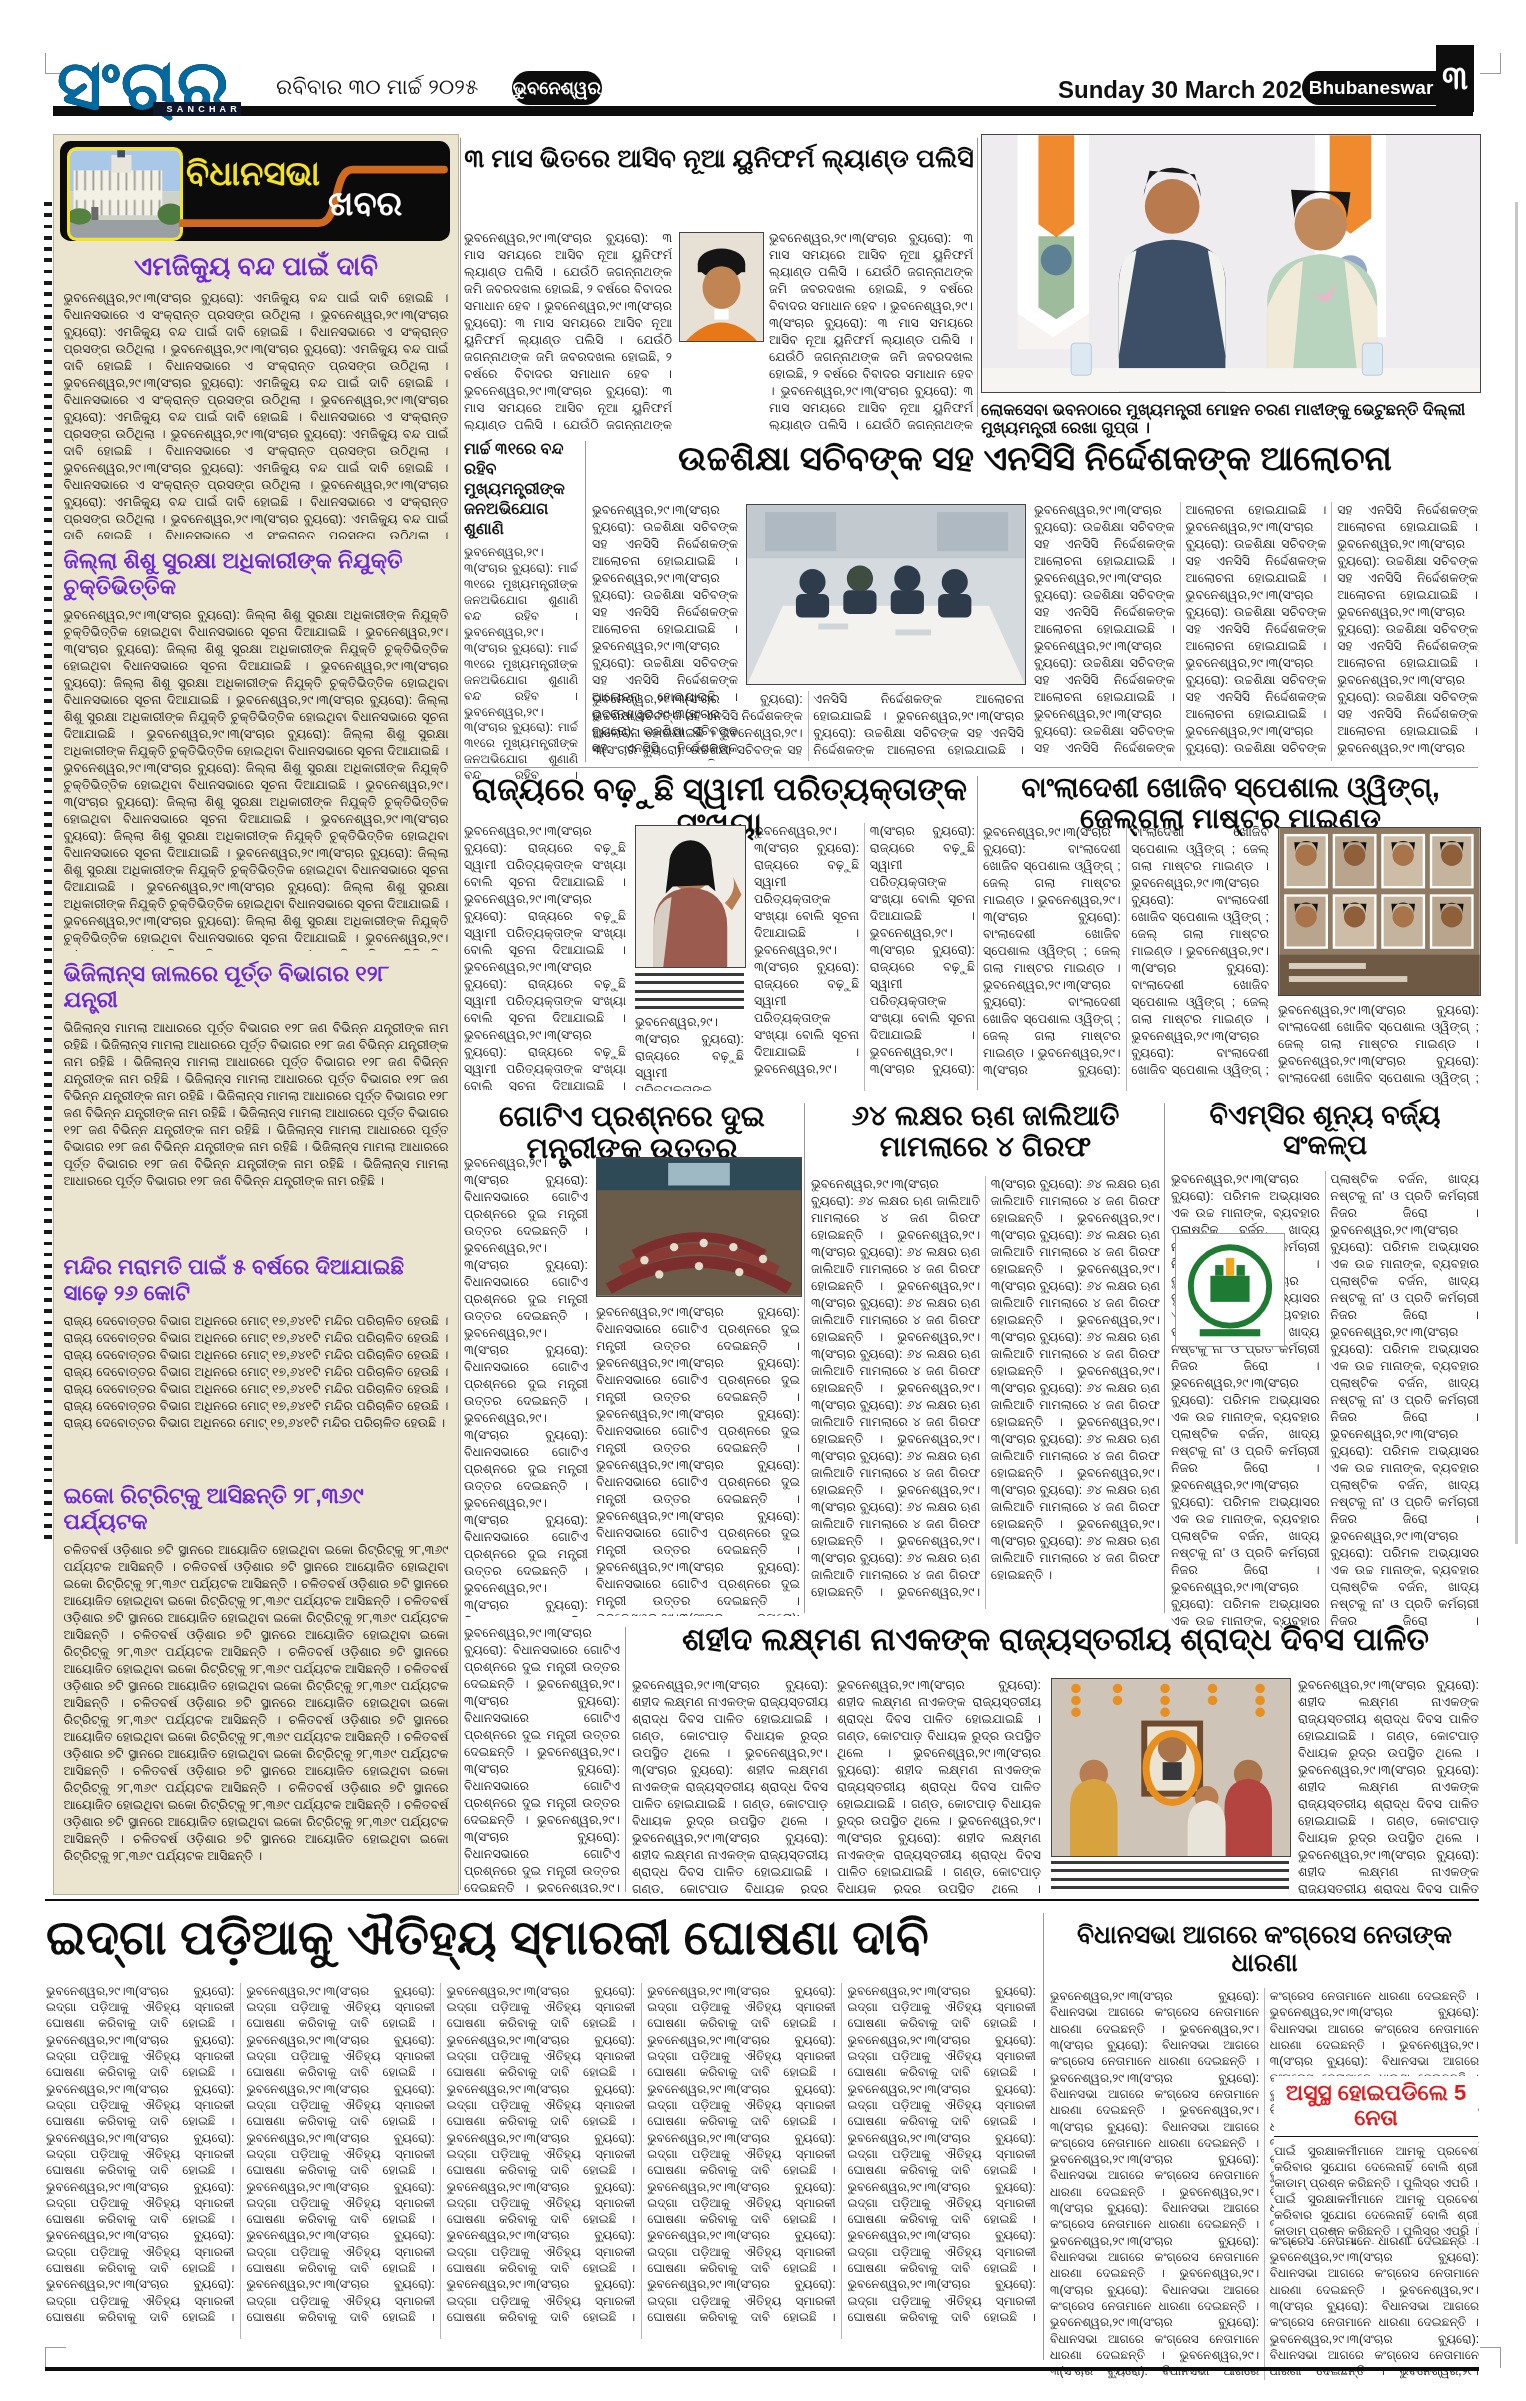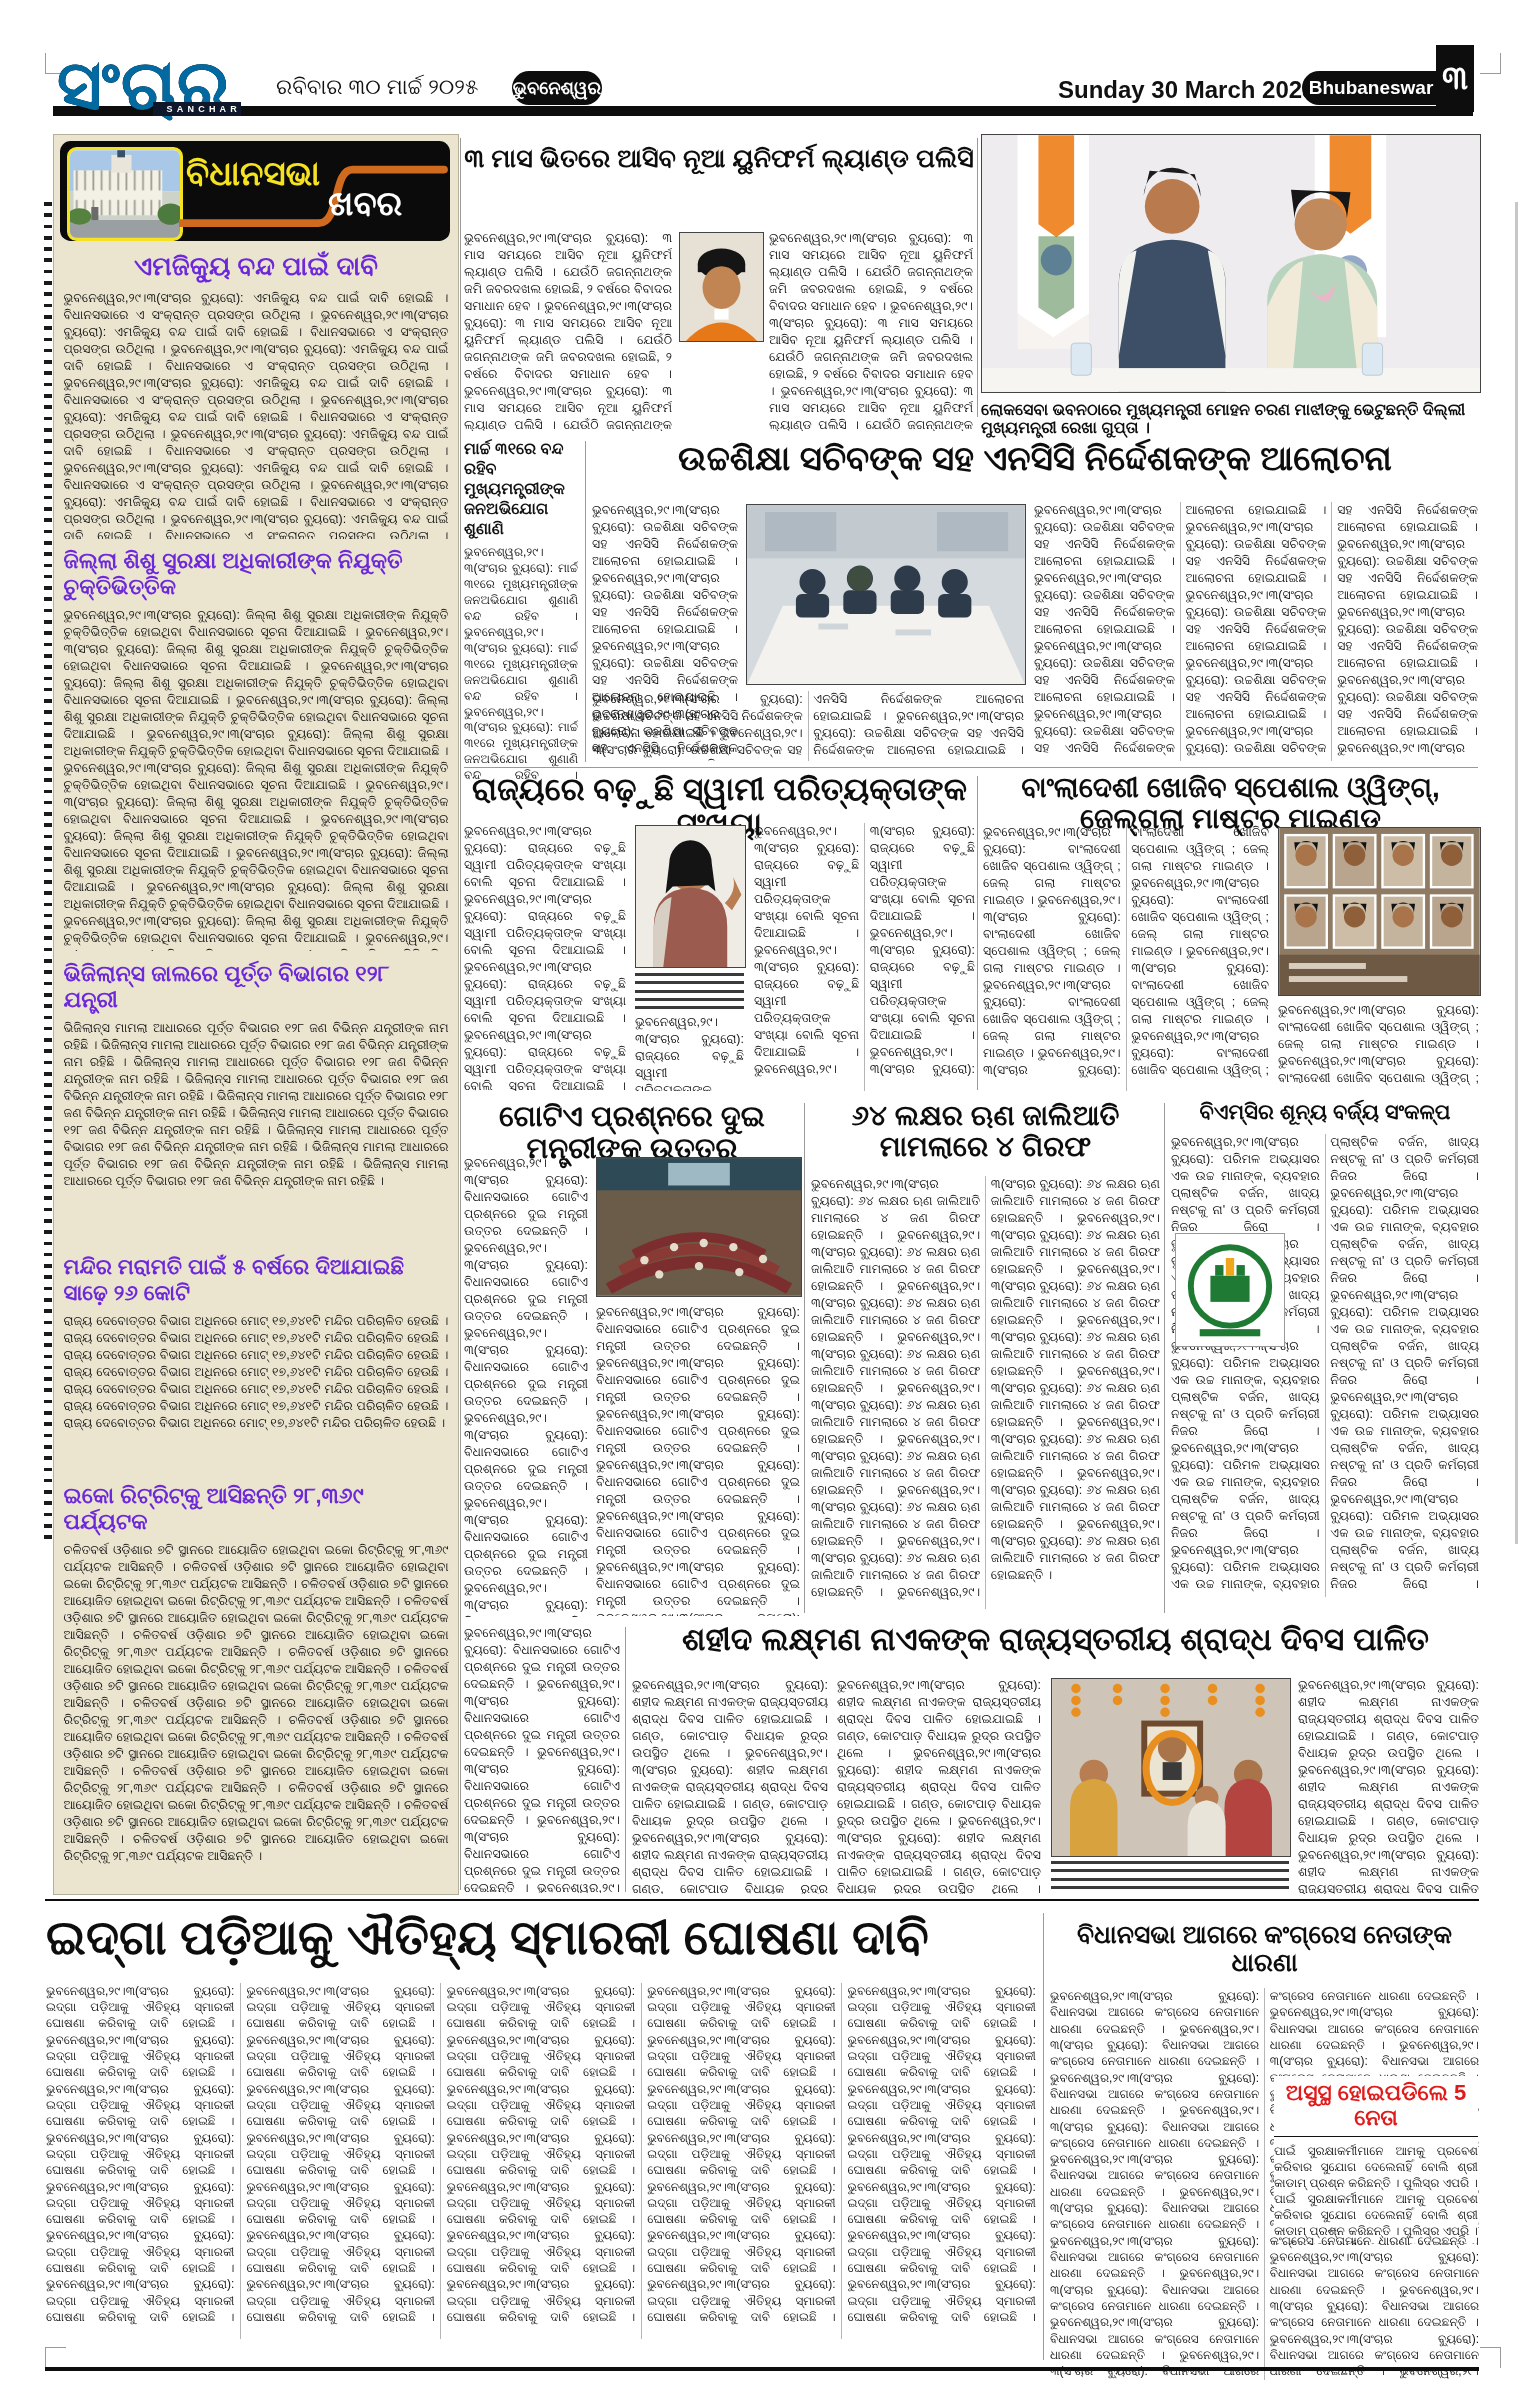--- a/index.html
+++ b/index.html
@@ -294,21 +294,21 @@
 
   <section class="abs" style="left:811px;top:1100px;width:349px;height:517px;">
     <div class="headline" style="font-size:28px;">୬୪ ଲକ୍ଷର ଋଣ ଜାଲିଆତି</div>
     <div class="headline" style="font-size:28px;">ମାମଲାରେ ୪ ଗିରଫ</div>
     <div class="body-txt cols2" style="height:433px;margin-top:13px;">ଭୁବନେଶ୍ୱର,୨୯।୩(ସଂଚାର ବ୍ୟୁରୋ): ୬୪ ଲକ୍ଷର ଋଣ ଜାଲିଆତି ମାମଲାରେ ୪ ଜଣ ଗିରଫ ହୋଇଛନ୍ତି । ଭୁବନେଶ୍ୱର,୨୯।୩(ସଂଚାର ବ୍ୟୁରୋ): ୬୪ ଲକ୍ଷର ଋଣ ଜାଲିଆତି ମାମଲାରେ ୪ ଜଣ ଗିରଫ ହୋଇଛନ୍ତି । ଭୁବନେଶ୍ୱର,୨୯।୩(ସଂଚାର ବ୍ୟୁରୋ): ୬୪ ଲକ୍ଷର ଋଣ ଜାଲିଆତି ମାମଲାରେ ୪ ଜଣ ଗିରଫ ହୋଇଛନ୍ତି । ଭୁବନେଶ୍ୱର,୨୯।୩(ସଂଚାର ବ୍ୟୁରୋ): ୬୪ ଲକ୍ଷର ଋଣ ଜାଲିଆତି ମାମଲାରେ ୪ ଜଣ ଗିରଫ ହୋଇଛନ୍ତି । ଭୁବନେଶ୍ୱର,୨୯।୩(ସଂଚାର ବ୍ୟୁରୋ): ୬୪ ଲକ୍ଷର ଋଣ ଜାଲିଆତି ମାମଲାରେ ୪ ଜଣ ଗିରଫ ହୋଇଛନ୍ତି । ଭୁବନେଶ୍ୱର,୨୯।୩(ସଂଚାର ବ୍ୟୁରୋ): ୬୪ ଲକ୍ଷର ଋଣ ଜାଲିଆତି ମାମଲାରେ ୪ ଜଣ ଗିରଫ ହୋଇଛନ୍ତି । ଭୁବନେଶ୍ୱର,୨୯।୩(ସଂଚାର ବ୍ୟୁରୋ): ୬୪ ଲକ୍ଷର ଋଣ ଜାଲିଆତି ମାମଲାରେ ୪ ଜଣ ଗିରଫ ହୋଇଛନ୍ତି । ଭୁବନେଶ୍ୱର,୨୯।୩(ସଂଚାର ବ୍ୟୁରୋ): ୬୪ ଲକ୍ଷର ଋଣ ଜାଲିଆତି ମାମଲାରେ ୪ ଜଣ ଗିରଫ ହୋଇଛନ୍ତି । ଭୁବନେଶ୍ୱର,୨୯।୩(ସଂଚାର ବ୍ୟୁରୋ): ୬୪ ଲକ୍ଷର ଋଣ ଜାଲିଆତି ମାମଲାରେ ୪ ଜଣ ଗିରଫ ହୋଇଛନ୍ତି । ଭୁବନେଶ୍ୱର,୨୯।୩(ସଂଚାର ବ୍ୟୁରୋ): ୬୪ ଲକ୍ଷର ଋଣ ଜାଲିଆତି ମାମଲାରେ ୪ ଜଣ ଗିରଫ ହୋଇଛନ୍ତି । ଭୁବନେଶ୍ୱର,୨୯।୩(ସଂଚାର ବ୍ୟୁରୋ): ୬୪ ଲକ୍ଷର ଋଣ ଜାଲିଆତି ମାମଲାରେ ୪ ଜଣ ଗିରଫ ହୋଇଛନ୍ତି । ଭୁବନେଶ୍ୱର,୨୯।୩(ସଂଚାର ବ୍ୟୁରୋ): ୬୪ ଲକ୍ଷର ଋଣ ଜାଲିଆତି ମାମଲାରେ ୪ ଜଣ ଗିରଫ ହୋଇଛନ୍ତି । ଭୁବନେଶ୍ୱର,୨୯।୩(ସଂଚାର ବ୍ୟୁରୋ): ୬୪ ଲକ୍ଷର ଋଣ ଜାଲିଆତି ମାମଲାରେ ୪ ଜଣ ଗିରଫ ହୋଇଛନ୍ତି । ଭୁବନେଶ୍ୱର,୨୯।୩(ସଂଚାର ବ୍ୟୁରୋ): ୬୪ ଲକ୍ଷର ଋଣ ଜାଲିଆତି ମାମଲାରେ ୪ ଜଣ ଗିରଫ ହୋଇଛନ୍ତି । ଭୁବନେଶ୍ୱର,୨୯।୩(ସଂଚାର ବ୍ୟୁରୋ): ୬୪ ଲକ୍ଷର ଋଣ ଜାଲିଆତି ମାମଲାରେ ୪ ଜଣ ଗିରଫ ହୋଇଛନ୍ତି । ଭୁବନେଶ୍ୱର,୨୯।୩(ସଂଚାର ବ୍ୟୁରୋ): ୬୪ ଲକ୍ଷର ଋଣ ଜାଲିଆତି ମାମଲାରେ ୪ ଜଣ ଗିରଫ ହୋଇଛନ୍ତି ।</div>
   </section>
 
   <div class="rule-v" style="left:1164px;top:1103px;height:510px;"></div>
 
   <section class="abs" style="left:1171px;top:1100px;width:308px;height:517px;">
-    <div class="headline" style="font-size:21px;">ବିଏମ୍‌ସିର ଶୂନ୍ୟ ବର୍ଜ୍ୟ ସଂକଳ୍ପ</div>
+    <div class="headline" style="font-size:27px;">ବିଏମ୍‌ସିର ଶୂନ୍ୟ ବର୍ଜ୍ୟ ସଂକଳ୍ପ</div>
     <div class="body-txt cols2" style="height:463px;margin-top:10.7px;">ଭୁବନେଶ୍ୱର,୨୯।୩(ସଂଚାର ବ୍ୟୁରୋ): ପରିମଳ ଅଭ୍ୟାସର ଏକ ଉଚ୍ଚ ମାନାଙ୍କ, ବ୍ୟବହାର ପ୍ଲାଷ୍ଟିକ ବର୍ଜନ, ଖାଦ୍ୟ ନଷ୍ଟକୁ ନା' ଓ ପ୍ରତି କର୍ମଚାରୀ ନିଜର ଜିରୋ । ଭୁବନେଶ୍ୱର,୨୯।୩(ସଂଚାର ବ୍ୟୁରୋ): ପରିମଳ ଅଭ୍ୟାସର ଏକ ଉଚ୍ଚ ମାନାଙ୍କ, ବ୍ୟବହାର ପ୍ଲାଷ୍ଟିକ ବର୍ଜନ, ଖାଦ୍ୟ ନଷ୍ଟକୁ ନା' ଓ ପ୍ରତି କର୍ମଚାରୀ ନିଜର ଜିରୋ । ଭୁବନେଶ୍ୱର,୨୯।୩(ସଂଚାର ବ୍ୟୁରୋ): ପରିମଳ ଅଭ୍ୟାସର ଏକ ଉଚ୍ଚ ମାନାଙ୍କ, ବ୍ୟବହାର ପ୍ଲାଷ୍ଟିକ ବର୍ଜନ, ଖାଦ୍ୟ ନଷ୍ଟକୁ ନା' ଓ ପ୍ରତି କର୍ମଚାରୀ ନିଜର ଜିରୋ । ଭୁବନେଶ୍ୱର,୨୯।୩(ସଂଚାର ବ୍ୟୁରୋ): ପରିମଳ ଅଭ୍ୟାସର ଏକ ଉଚ୍ଚ ମାନାଙ୍କ, ବ୍ୟବହାର ପ୍ଲାଷ୍ଟିକ ବର୍ଜନ, ଖାଦ୍ୟ ନଷ୍ଟକୁ ନା' ଓ ପ୍ରତି କର୍ମଚାରୀ ନିଜର ଜିରୋ । ଭୁବନେଶ୍ୱର,୨୯।୩(ସଂଚାର ବ୍ୟୁରୋ): ପରିମଳ ଅଭ୍ୟାସର ଏକ ଉଚ୍ଚ ମାନାଙ୍କ, ବ୍ୟବହାର ପ୍ଲାଷ୍ଟିକ ବର୍ଜନ, ଖାଦ୍ୟ ନଷ୍ଟକୁ ନା' ଓ ପ୍ରତି କର୍ମଚାରୀ ନିଜର ଜିରୋ । ଭୁବନେଶ୍ୱର,୨୯।୩(ସଂଚାର ବ୍ୟୁରୋ): ପରିମଳ ଅଭ୍ୟାସର ଏକ ଉଚ୍ଚ ମାନାଙ୍କ, ବ୍ୟବହାର ପ୍ଲାଷ୍ଟିକ ବର୍ଜନ, ଖାଦ୍ୟ ନଷ୍ଟକୁ ନା' ଓ ପ୍ରତି କର୍ମଚାରୀ ନିଜର ଜିରୋ । ଭୁବନେଶ୍ୱର,୨୯।୩(ସଂଚାର ବ୍ୟୁରୋ): ପରିମଳ ଅଭ୍ୟାସର ଏକ ଉଚ୍ଚ ମାନାଙ୍କ, ବ୍ୟବହାର ପ୍ଲାଷ୍ଟିକ ବର୍ଜନ, ଖାଦ୍ୟ ନଷ୍ଟକୁ ନା' ଓ ପ୍ରତି କର୍ମଚାରୀ ନିଜର ଜିରୋ । ଭୁବନେଶ୍ୱର,୨୯।୩(ସଂଚାର ବ୍ୟୁରୋ): ପରିମଳ ଅଭ୍ୟାସର ଏକ ଉଚ୍ଚ ମାନାଙ୍କ, ବ୍ୟବହାର ପ୍ଲାଷ୍ଟିକ ବର୍ଜନ, ଖାଦ୍ୟ ନଷ୍ଟକୁ ନା' ଓ ପ୍ରତି କର୍ମଚାରୀ ନିଜର ଜିରୋ । ଭୁବନେଶ୍ୱର,୨୯।୩(ସଂଚାର ବ୍ୟୁରୋ): ପରିମଳ ଅଭ୍ୟାସର ଏକ ଉଚ୍ଚ ମାନାଙ୍କ, ବ୍ୟବହାର ପ୍ଲାଷ୍ଟିକ ବର୍ଜନ, ଖାଦ୍ୟ ନଷ୍ଟକୁ ନା' ଓ ପ୍ରତି କର୍ମଚାରୀ ନିଜର ଜିରୋ । ଭୁବନେଶ୍ୱର,୨୯।୩(ସଂଚାର ବ୍ୟୁରୋ): ପରିମଳ ଅଭ୍ୟାସର ଏକ ଉଚ୍ଚ ମାନାଙ୍କ, ବ୍ୟବହାର ପ୍ଲାଷ୍ଟିକ ବର୍ଜନ, ଖାଦ୍ୟ ନଷ୍ଟକୁ ନା' ଓ ପ୍ରତି କର୍ମଚାରୀ ନିଜର ଜିରୋ । ଭୁବନେଶ୍ୱର,୨୯।୩(ସଂଚାର ବ୍ୟୁରୋ): ପରିମଳ ଅଭ୍ୟାସର ଏକ ଉଚ୍ଚ ମାନାଙ୍କ, ବ୍ୟବହାର ପ୍ଲାଷ୍ଟିକ ବର୍ଜନ, ଖାଦ୍ୟ ନଷ୍ଟକୁ ନା' ଓ ପ୍ରତି କର୍ମଚାରୀ ନିଜର ଜିରୋ । ଭୁବନେଶ୍ୱର,୨୯।୩(ସଂଚାର ବ୍ୟୁରୋ): ପରିମଳ ଅଭ୍ୟାସର ଏକ ଉଚ୍ଚ ମାନାଙ୍କ, ବ୍ୟବହାର ପ୍ଲାଷ୍ଟିକ ବର୍ଜନ, ଖାଦ୍ୟ ନଷ୍ଟକୁ ନା' ଓ ପ୍ରତି କର୍ମଚାରୀ ନିଜର ଜିରୋ । ଭୁବନେଶ୍ୱର,୨୯।୩(ସଂଚାର ବ୍ୟୁରୋ): ପରିମଳ ଅଭ୍ୟାସର ଏକ ଉଚ୍ଚ ମାନାଙ୍କ, ବ୍ୟବହାର ପ୍ଲାଷ୍ଟିକ ବର୍ଜନ, ଖାଦ୍ୟ ନଷ୍ଟକୁ ନା' ଓ ପ୍ରତି କର୍ମଚାରୀ ନିଜର ଜିରୋ । ଭୁବନେଶ୍ୱର,୨୯।୩(ସଂଚାର ବ୍ୟୁରୋ): ପରିମଳ ଅଭ୍ୟାସର ଏକ ଉଚ୍ଚ ମାନାଙ୍କ, ବ୍ୟବହାର ପ୍ଲାଷ୍ଟିକ ବର୍ଜନ, ଖାଦ୍ୟ ନଷ୍ଟକୁ ନା' ଓ ପ୍ରତି କର୍ମଚାରୀ ନିଜର ଜିରୋ । ଭୁବନେଶ୍ୱର,୨୯।୩(ସଂଚାର ବ୍ୟୁରୋ): ପରିମଳ ଅଭ୍ୟାସର ଏକ ଉଚ୍ଚ ମାନାଙ୍କ, ବ୍ୟବହାର ପ୍ଲାଷ୍ଟିକ ବର୍ଜନ, ଖାଦ୍ୟ ନଷ୍ଟକୁ ନା' ଓ ପ୍ରତି କର୍ମଚାରୀ ନିଜର ଜିରୋ । ଭୁବନେଶ୍ୱର,୨୯।୩(ସଂଚାର ବ୍ୟୁରୋ): ପରିମଳ ଅଭ୍ୟାସର ଏକ ଉଚ୍ଚ ମାନାଙ୍କ, ବ୍ୟବହାର ପ୍ଲାଷ୍ଟିକ ବର୍ଜନ, ଖାଦ୍ୟ ନଷ୍ଟକୁ ନା' ଓ ପ୍ରତି କର୍ମଚାରୀ ନିଜର ଜିରୋ ।</div>
     <figure class="abs" style="left:3.6px;top:133px;width:108px;height:112px;background:#fff;border:0.6px solid #999;">
       <svg width="108" height="112" viewBox="0 0 182 188">
         <rect width="182" height="188" fill="#ffffff"></rect>
         <circle cx="91" cy="88" r="66" fill="none" stroke="#1f7a33" stroke-width="10"></circle>
         <rect x="58" y="70" width="66" height="44" fill="#1f7a33"></rect>
         <rect x="66" y="52" width="14" height="18" fill="#1f7a33"></rect>
         <rect x="102" y="52" width="14" height="18" fill="#1f7a33"></rect>
         <rect x="84" y="40" width="14" height="30" fill="#f0a71e"></rect>
         <rect x="40" y="160" width="102" height="12" fill="#1f7a33"></rect>

